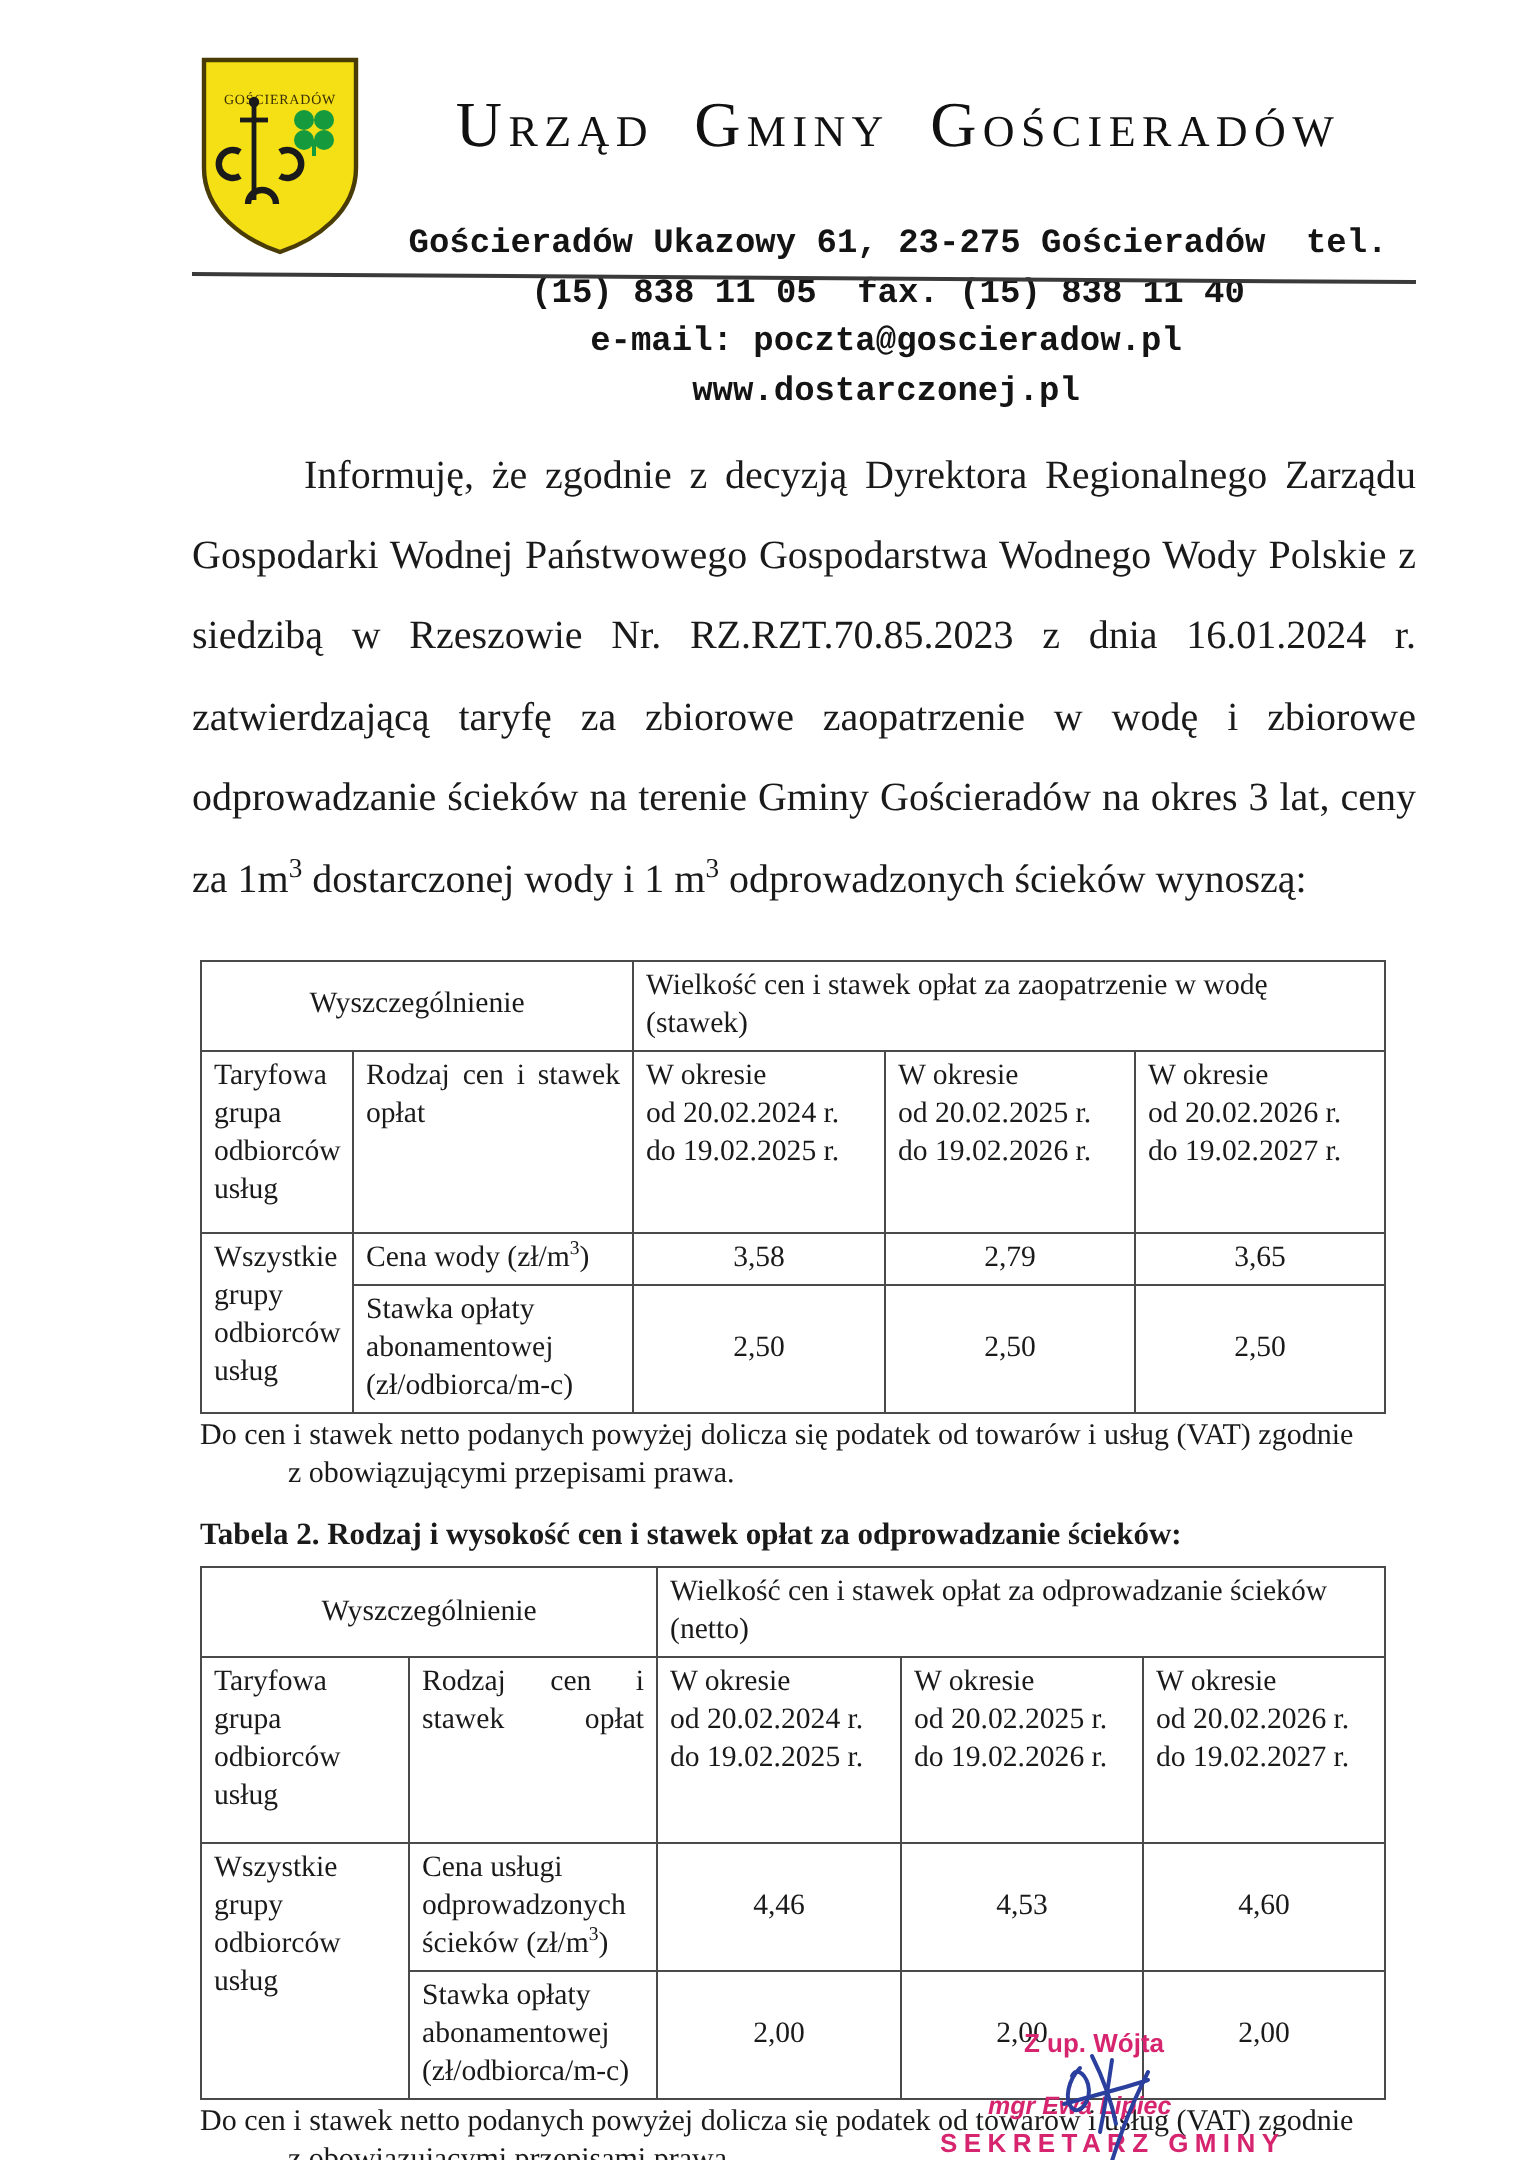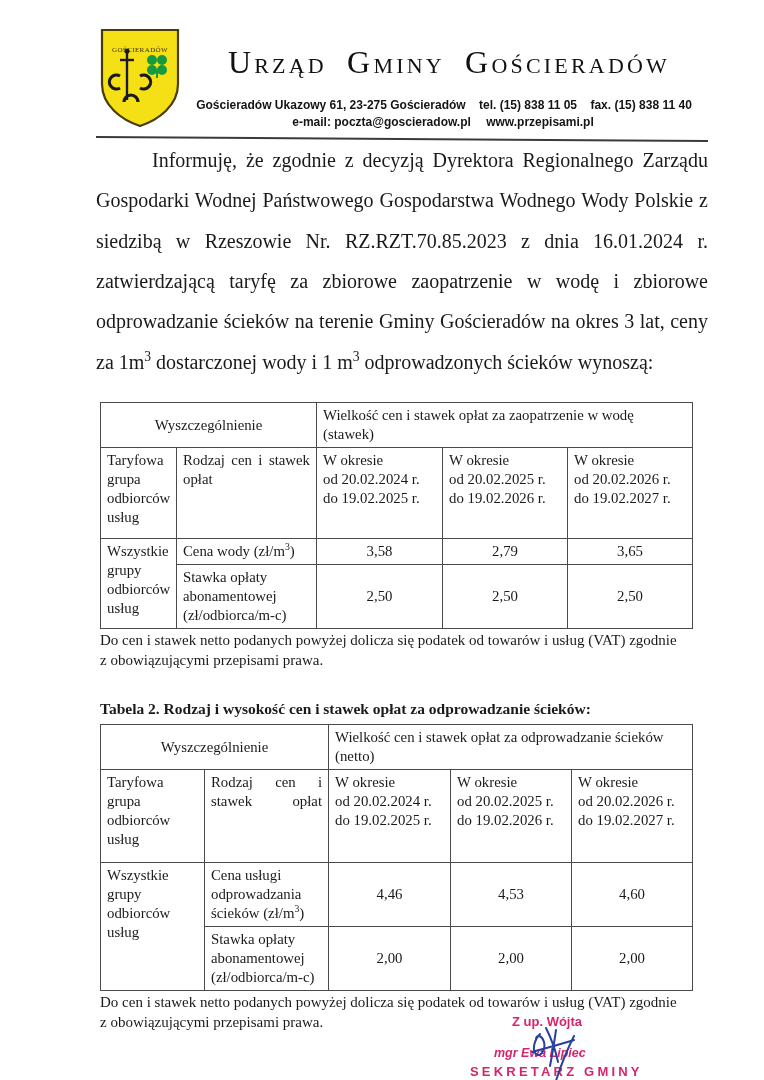--- a/index.html
+++ b/index.html
@@ -48,25 +48,25 @@
     font-size: 32px;
     font-variant: small-caps;
     letter-spacing: 3.2px;
     word-spacing: 9px;
     font-weight: 400;
     color: #111;
     margin: 22px 0 0 0;
     white-space: nowrap;
   }
   .contact {
-    font-family: Liberation Sans, sans-serif;
-    font-size: 12px;
+    font-family: Liberation Mono, monospace;
+    font-size: 17px;
     font-weight: bold;
     line-height: 1.45;
-    margin-top: 16px;
+    margin-top: 30px;
     color: #141414;
   }
   .contact .ln1 span { margin-right: 10px; }
   .contact .ln2 span { margin-right: 12px; }
 
   .rule {
     position: absolute;
     left: 96px;
     right: 56px;
     top: 136px;
@@ -136,21 +136,21 @@
   }
   td sup { font-size: 0.66em; vertical-align: super; line-height: 0; }
 
   .note {
     font-size: 15px;
     line-height: 1.32;
     margin: 2px 0 0 4px;
     text-align: justify;
     width: 596px;
   }
-  .note .l2 { display: block; }
+  .note .l2 { display: block; margin-left: 44px; }
 
   .closing {
     font-size: 16px;
     font-weight: bold;
     margin: 22px 0 0 4px;
   }
 
   
   .signature {
     position: absolute;
@@ -222,21 +222,21 @@
     <div class="head-text">
       <div class="office-title">Urząd Gminy Gościeradów</div>
       <div class="contact">
         <div class="ln1">
           <span>Gościeradów Ukazowy 61, 23-275 Gościeradów</span>
           <span>tel. (15) 838 11 05</span>
           <span>fax. (15) 838 11  40</span>
         </div>
         <div class="ln2">
           <span>e-mail: poczta@goscieradow.pl</span>
-          <span>www.przepisami.pl</span>
+          <span>www.dostarczonej.pl</span>
         </div>
       </div>
     </div>
   </div>
 
   <div class="rule"></div>
 
   <div class="body-wrap">
 
 
@@ -294,21 +294,21 @@
           <td class="ctr">2,50</td>
         </tr>
       </tbody>
     </table>
 
     <div class="note">
       <span>Do cen i stawek netto podanych powyżej dolicza się podatek od towarów i usług (VAT) zgodnie</span>
       <span class="l2">z obowiązującymi przepisami prawa.</span>
     </div>
 
-    <div class="table-caption" style="margin-top:30px">Tabela 2. Rodzaj i wysokość cen i stawek opłat za odprowadzanie ścieków:</div>
+    <div class="table-caption" style="margin-top:11px">Tabela 2. Rodzaj i wysokość cen i stawek opłat za odprowadzanie ścieków:</div>
 
     <table class="pricing">
       <colgroup>
         <col style="width:104px">
           <col style="width:124px">
         <col style="width:122px">
           <col style="width:121px">
           <col style="width:121px">
       </colgroup>
       <tbody>
@@ -332,21 +332,21 @@
           <td>
             <div>W okresie</div>
             <div>od 20.02.2026 r.</div>
             <div>do 19.02.2027 r.</div>
           </td>
         </tr>
         <tr>
           <td rowspan="2" style="height:66px">Wszystkie grupy odbiorców usług</td>
           <td>
             <div>Cena                usługi</div>
-            <div>odprowadzania</div>
+            <div>odprowadzonych</div>
             <div><span>ścieków (zł/m</span><sup>3</sup><span>)</span></div>
           </td>
           <td class="ctr">4,46</td>
           <td class="ctr">4,53</td>
           <td class="ctr">4,60</td>
         </tr>
         <tr>
           <td>
             <div>Stawka opłaty</div>
             <div>abonamentowej</div>

